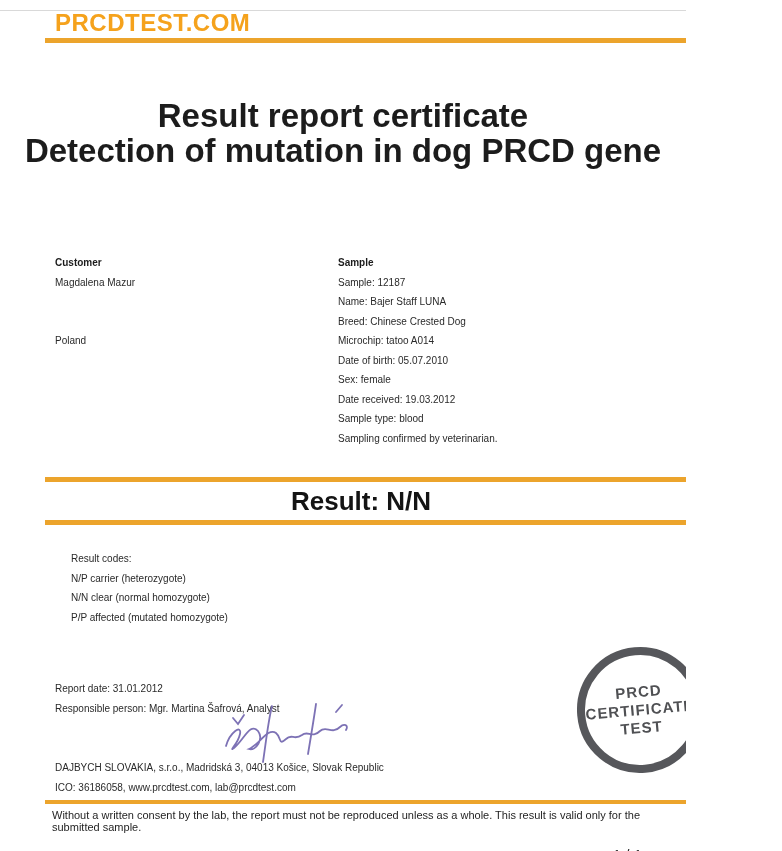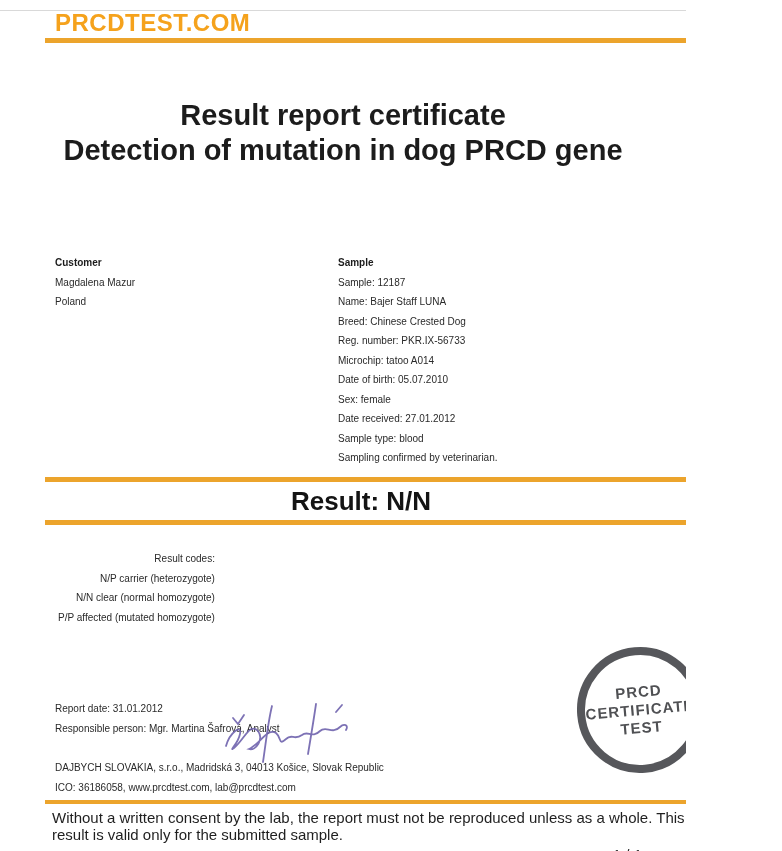--- a/index.html
+++ b/index.html
@@ -29,49 +29,49 @@
   .logo-underline {
     position: absolute;
     left: 45px; top: 38px;
     width: 702px; height: 5px;
     background: #eca42c;
   }
   .title {
     position: absolute;
     left: 0; right: 0; top: 98px;
     text-align: center;
-    font-size: 29px;
+    font-size: 33px;
     line-height: 35px;
     font-weight: bold;
     color: #1c1c1c;
   }
   .block { font-size: 10px; line-height: 19.5px; color: #2a2a2a; }
   .block .heading { font-weight: bold; color: #1c1c1c; }
   .customer-block { position: absolute; left: 55px; top: 253px; }
-  .customer-country { }
+  .customer-country { margin-top: 39px; }
   .sample-block { position: absolute; left: 338px; top: 253px; }
   .result-bar {
     position: absolute;
     left: 45px;
     width: 703px; height: 5px;
     background: #eca42c;
   }
   .result-bar.top { top: 477px; }
   .result-bar.bottom { top: 520px; }
   .result-text {
     position: absolute;
     left: 0; right: 0; top: 486px;
     text-align: center;
     font-size: 26px;
     font-weight: bold;
     color: #141414;
     padding-left: 36px;
   }
-  .result-codes-block { position: absolute; left: 58px; top: 549px; text-align: right; }
-  .report-block { position: absolute; left: 55px; top: 699px; }
+  .result-codes-block { position: absolute; left: 71px; top: 549px; }
+  .report-block { position: absolute; left: 55px; top: 679px; }
   .signature {
     position: absolute;
     left: 218px; top: 700px;
     width: 145px; height: 66px;
   }
   .company-block { position: absolute; left: 55px; top: 758px; }
   .stamp {
     position: absolute;
     left: 577px; top: 647px;
     width: 110px; height: 110px;
@@ -93,21 +93,21 @@
   }
   .footer-line {
     position: absolute;
     left: 45px; top: 800px;
     width: 703px; height: 4px;
     background: #eca42c;
   }
   .disclaimer {
     position: absolute;
     left: 52px; top: 809px;
-    font-size: 15px;
+    font-size: 11px;
     color: #1f1f1f;
   }
   .page-indicator {
     position: absolute;
     right: 44px; top: 846px;
     font-size: 15px;
     color: #1f1f1f;
   }
 </style>
 </head>
@@ -129,25 +129,24 @@
     <div class="heading">Customer</div>
     <div>Magdalena Mazur</div>
     <div class="customer-country">Poland</div>
   </div>
 
   <div class="block sample-block">
     <div class="heading">Sample</div>
     <div>Sample: 12187</div>
     <div>Name: Bajer Staff LUNA</div>
     <div>Breed: Chinese Crested Dog</div>
-    <div>Reg. number: PKR.IX-56733</div>
     <div>Microchip: tatoo A014</div>
     <div>Date of birth: 05.07.2010</div>
     <div>Sex: female</div>
-    <div>Date received: 27.01.2012</div>
+    <div>Date received: 19.03.2012</div>
     <div>Sample type: blood</div>
     <div>Sampling confirmed by veterinarian.</div>
   </div>
 
   <div class="result-bar top"></div>
   <div class="result-text">Result: N/N</div>
   <div class="result-bar bottom"></div>
 
   <div class="block result-codes-block">
     <div>Result codes:</div>

